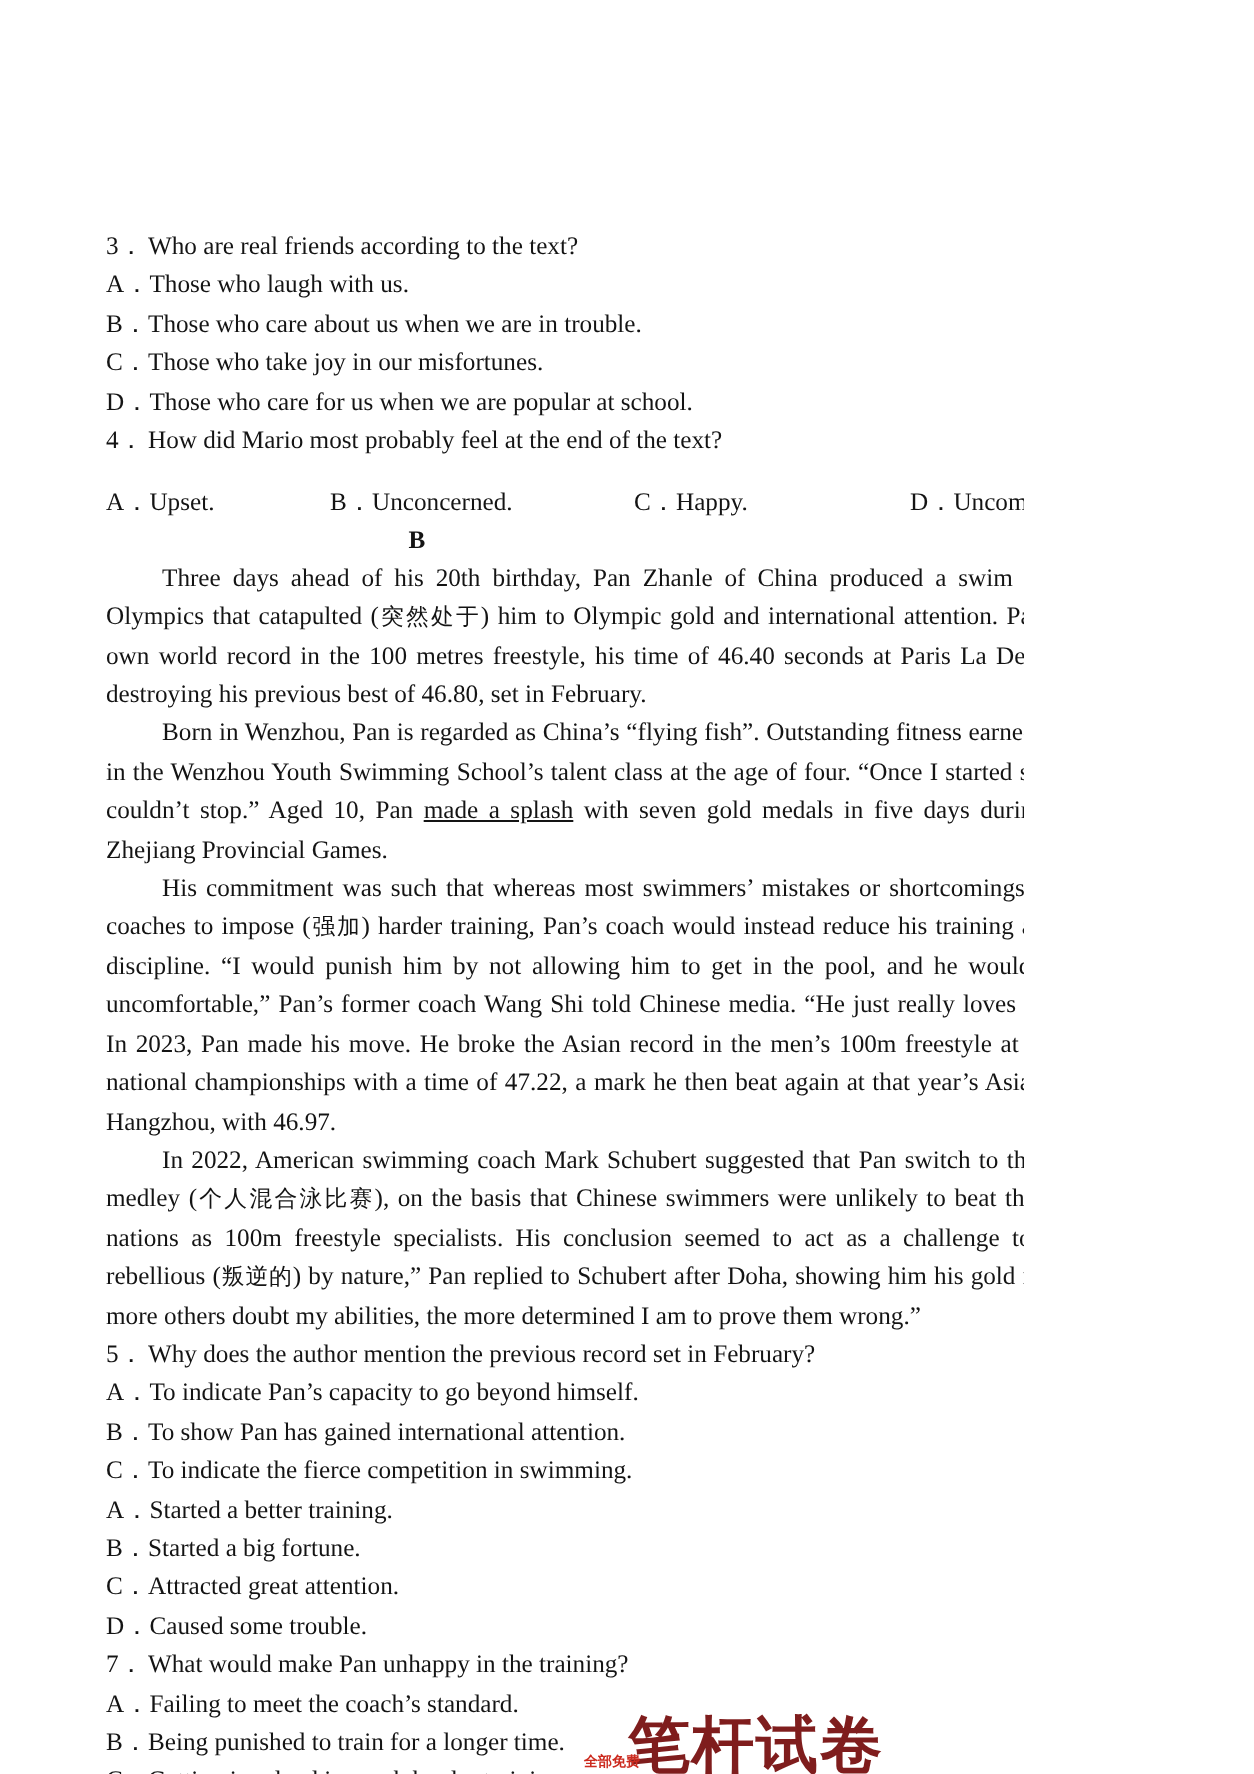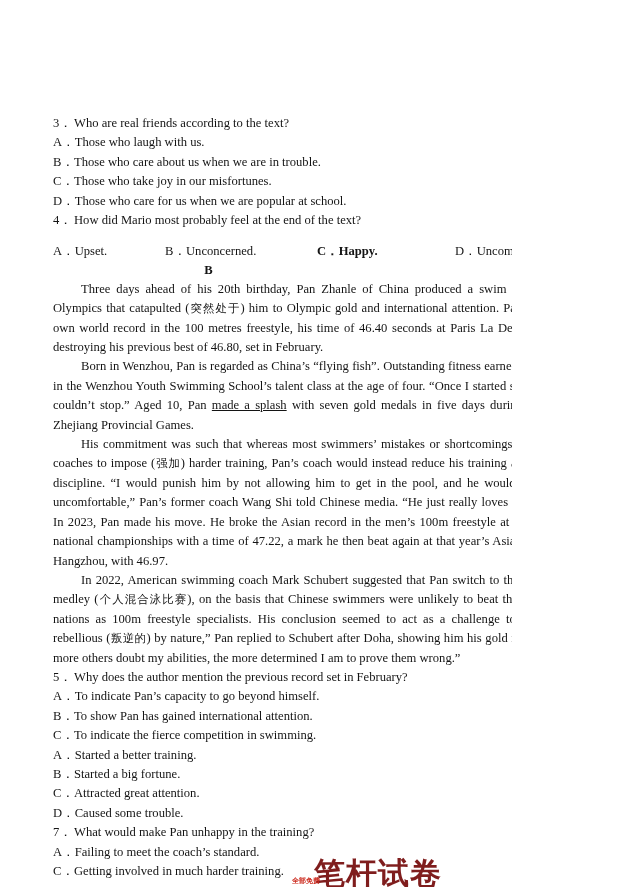--- a/index.html
+++ b/index.html
@@ -145,21 +145,21 @@
     <div id="top-questions">
         <div class="qline"><span class="lbl-q">3．</span><span>Who are real friends according to the text?</span></div>
         <div class="qline"><span class="lbl">A．</span><span>Those who laugh with us.</span></div>
         <div class="qline"><span class="lbl">B．</span><span>Those who care about us when we are in trouble.</span></div>
         <div class="qline"><span class="lbl">C．</span><span>Those who take joy in our misfortunes.</span></div>
         <div class="qline"><span class="lbl">D．</span><span>Those who care for us when we are popular at school.</span></div>
         <div class="qline"><span class="lbl-q">4．</span><span>How did Mario most probably feel at the end of the text?</span></div>
         <div class="opt-row">
           <span class="opt" style="left: 0px;"><span class="lbl">A．</span><span>Upset.</span></span>
           <span class="opt" style="left: 112px;"><span class="lbl">B．</span><span>Unconcerned.</span></span>
-          <span class="opt" style="left: 264px; font-weight: bold;"><span class="lbl">C．</span><span>Happy.</span></span>
+          <span class="opt" style="left: 264px;"><span class="lbl">C．</span><span>Happy.</span></span>
           <span class="opt" style="left: 402px;"><span class="lbl">D．</span><span>Uncomfortable.</span></span>
         </div>
       </div>
 
     <div class="sec-head">B</div>
 
     <div id="passage-body">
         <p class="para">Three days ahead of his 20th birthday, Pan Zhanle of China produced a swim at the Paris Olympics that catapulted (<span class="cn">突然处于</span>) him to Olympic gold and international attention. Pan broke his own world record in the 100 metres freestyle, his time of 46.40 seconds at Paris La Defense Arena destroying his previous best of 46.80, set in February.</p>
         <p class="para">Born in Wenzhou, Pan is regarded as China’s “flying fish”. Outstanding fitness earned him a spot in the Wenzhou Youth Swimming School’s talent class at the age of four. “Once I started swimming, I couldn’t stop.” Aged 10, Pan <u>made a splash</u> with seven gold medals in five days during the 2014 Zhejiang Provincial Games.</p>
         <p class="para">His commitment was such that whereas most swimmers’ mistakes or shortcomings would lead coaches to impose (<span class="cn">强加</span>) harder training, Pan’s coach would instead reduce his training as a form of discipline. “I would punish him by not allowing him to get in the pool, and he would feel really uncomfortable,” Pan’s former coach Wang Shi told Chinese media. “He just really loves swimming.” In 2023, Pan made his move. He broke the Asian record in the men’s 100m freestyle at the Chinese national championships with a time of 47.22, a mark he then beat again at that year’s Asian Games in Hangzhou, with 46.97.</p>
@@ -170,20 +170,21 @@
         <div class="qline"><span class="lbl-q">5．</span><span>Why does the author mention the previous record set in February?</span></div>
         <div class="qline"><span class="lbl">A．</span><span>To indicate Pan’s capacity to go beyond himself.</span></div>
         <div class="qline"><span class="lbl">B．</span><span>To show Pan has gained international attention.</span></div>
         <div class="qline"><span class="lbl">C．</span><span>To indicate the fierce competition in swimming.</span></div>
         <div class="qline"><span class="lbl">A．</span><span>Started a better training.</span></div>
         <div class="qline"><span class="lbl">B．</span><span>Started a big fortune.</span></div>
         <div class="qline"><span class="lbl">C．</span><span>Attracted great attention.</span></div>
         <div class="qline"><span class="lbl">D．</span><span>Caused some trouble.</span></div>
         <div class="qline"><span class="lbl-q">7．</span><span>What would make Pan unhappy in the training?</span></div>
         <div class="qline"><span class="lbl">A．</span><span>Failing to meet the coach’s standard.</span></div>
+        <div class="qline"><span class="lbl">B．</span><span>Being punished to train for a longer time.</span></div>
         <div class="qline"><span class="lbl">C．</span><span>Getting involved in much harder training.</span></div>
       </div>
 
   </div>
 
   <div class="logo">
     <div class="logo-main">笔杆试卷</div>
     <div class="logo-badge">全部免费</div>
     <div class="logo-url">www.biganshijuan.com</div>
   </div>

